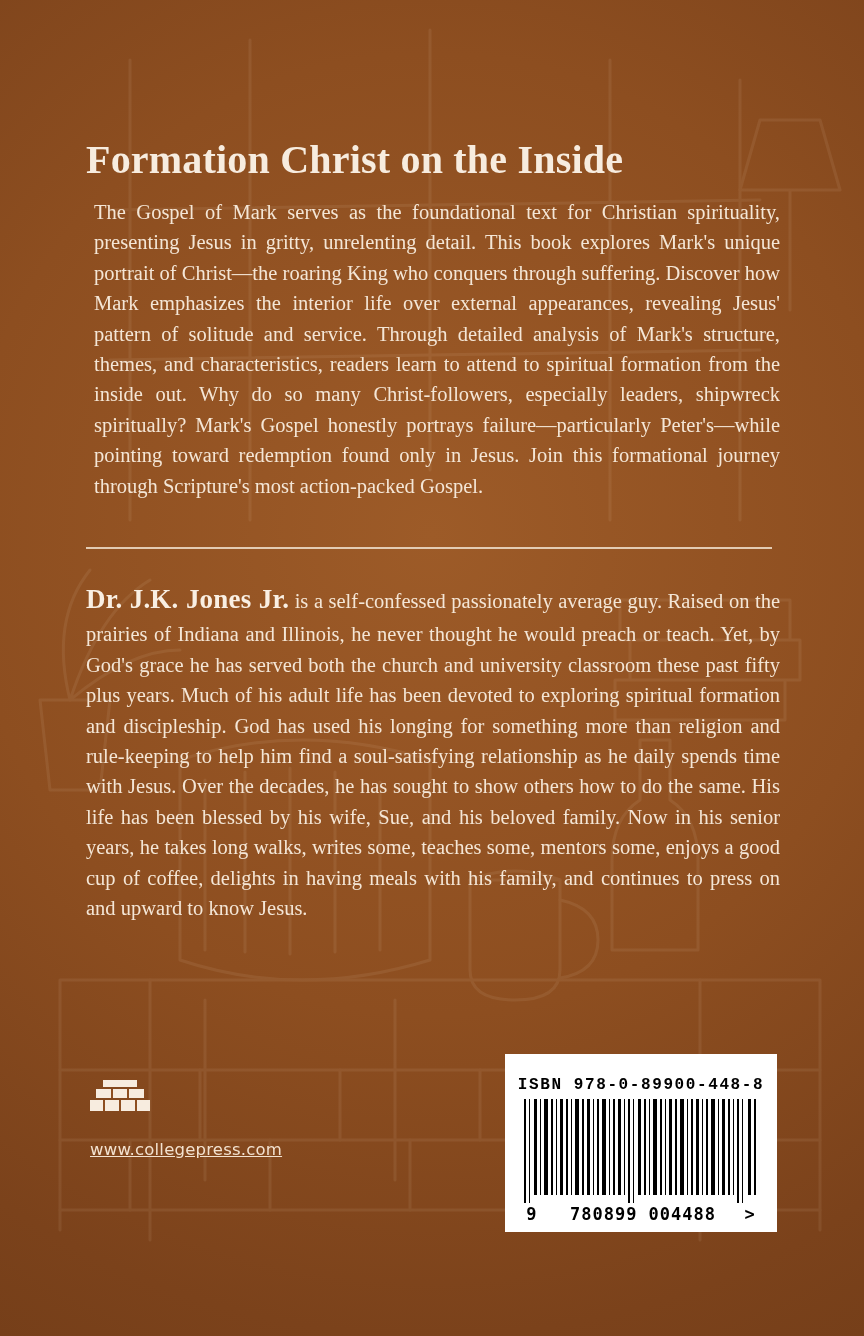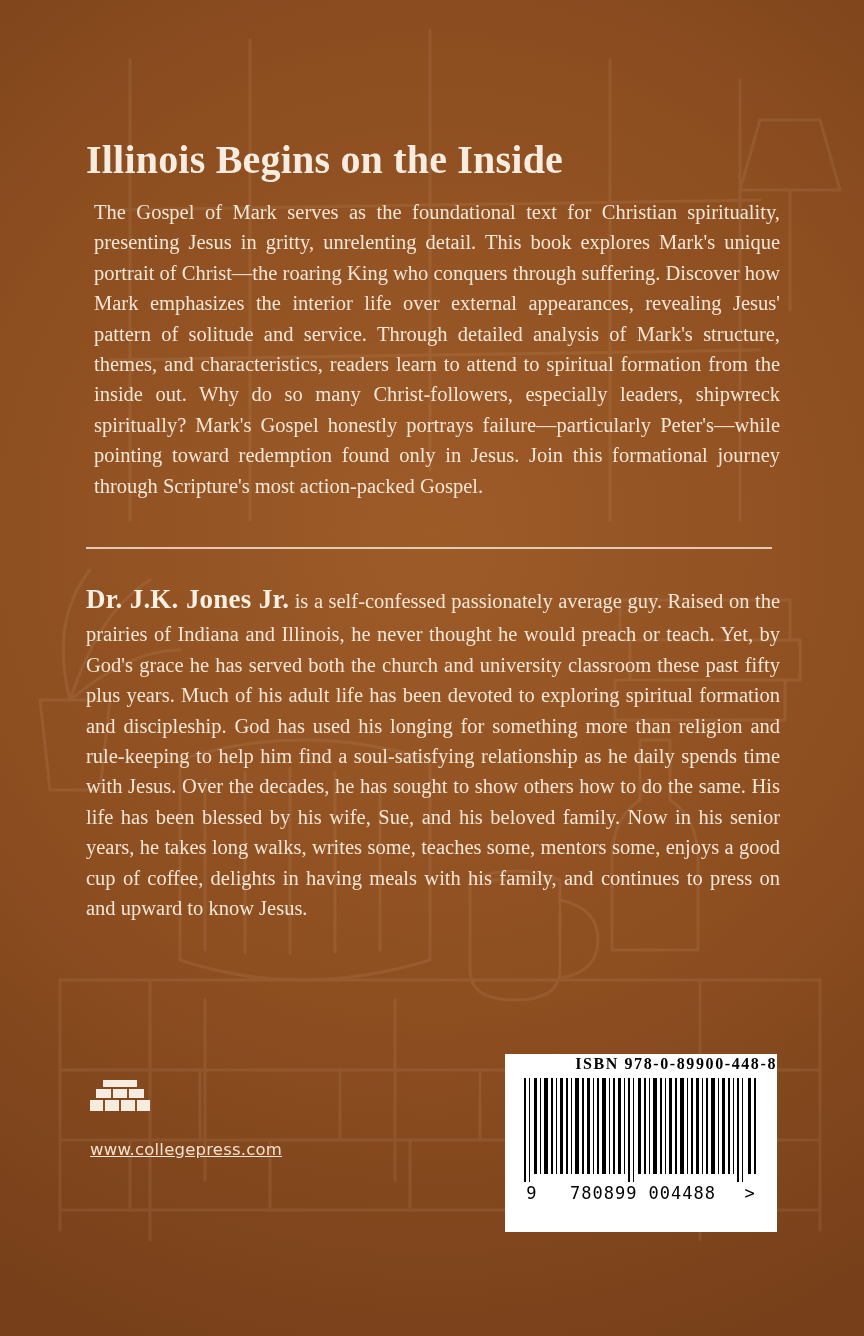--- a/index.html
+++ b/index.html
@@ -121,42 +121,42 @@
   .barcode-box {
     position: absolute;
     left: 419px;
     top: 19px;
     width: 272px;
     height: 178px;
     background: #ffffff;
     padding: 0;
   }
   .isbn-text {
-    font-family: Liberation Serif, serif;
+    font-family: Liberation Mono, monospace;
     font-size: 16px;
     letter-spacing: 1.6px;
     color: #000;
-    text-align: right;
-    padding-top: 1px;
+    text-align: center;
+    padding-top: 22px;
     font-weight: bold;
   }
   .bars {
     margin: 5px auto 0 auto;
     width: 238px;
     height: 104px;
     display: block;
   }
   .barcode-digits {
     font-family: "DejaVu Sans Mono", monospace;
     font-size: 17px;
     letter-spacing: 1px;
     color: #000;
     text-align: center;
     margin-top: 1px;
-    font-weight: normal;
+    font-weight: bold;
   }
 </style>
 </head>
 <body>
 
 <div id="page">
 
   <div id="bg-art">
     <svg viewBox="0 0 864 1336" preserveAspectRatio="xMidYMid slice" aria-hidden="true">
       <g fill="none" stroke="#f0d9bd" stroke-width="3" stroke-linecap="round" stroke-linejoin="round" opacity="0.55">
@@ -186,21 +186,21 @@
         <path d="M70 700 q30 -90 80 -120 M70 700 q-20 -80 20 -130 M70 700 q60 -50 110 -50"></path>
         <path d="M40 700 l70 0 l-10 90 l-50 0 z"></path>
 
         <path d="M760 120 l60 0 l20 70 l-100 0 z M790 190 l0 120"></path>
       </g>
     </svg>
   </div>
 
   <div id="content">
 
-    <h1 class="headline">Illinois Begins on the Inside</h1>
+    <h1 class="headline">Formation Christ on the Inside</h1>
 
     <p class="blurb">The Gospel of Mark serves as the foundational text for Christian spirituality, presenting Jesus in gritty, unrelenting detail. This book explores Mark's unique portrait of Christ—the roaring King who conquers through suffering. Discover how Mark emphasizes the interior life over external appearances, revealing Jesus' pattern of solitude and service. Through detailed analysis of Mark's structure, themes, and characteristics, readers learn to attend to spiritual formation from the inside out. Why do so many Christ-followers, especially leaders, shipwreck spiritually? Mark's Gospel honestly portrays failure—particularly Peter's—while pointing toward redemption found only in Jesus. Join this formational journey through Scripture's most action-packed Gospel.</p>
 
     <div class="rule"></div>
 
     <p class="bio"><span class="author">Dr. J.K. Jones Jr.</span><span> is a self-confessed passionately average guy. Raised on the prairies of Indiana and Illinois, he never thought he would preach or teach. Yet, by God's grace he has served both the church and university classroom these past fifty plus years. Much of his adult life has been devoted to exploring spiritual formation and discipleship. God has used his longing for something more than religion and rule-keeping to help him find a soul-satisfying relationship as he daily spends time with Jesus. Over the decades, he has sought to show others how to do the same. His life has been blessed by his wife, Sue, and his beloved family. Now in his senior years, he takes long walks, writes some, teaches some, mentors some, enjoys a good cup of coffee, delights in having meals with his family, and continues to press on and upward to know Jesus.</span></p>
 
     <div class="footer">
 
       <div class="logo">

